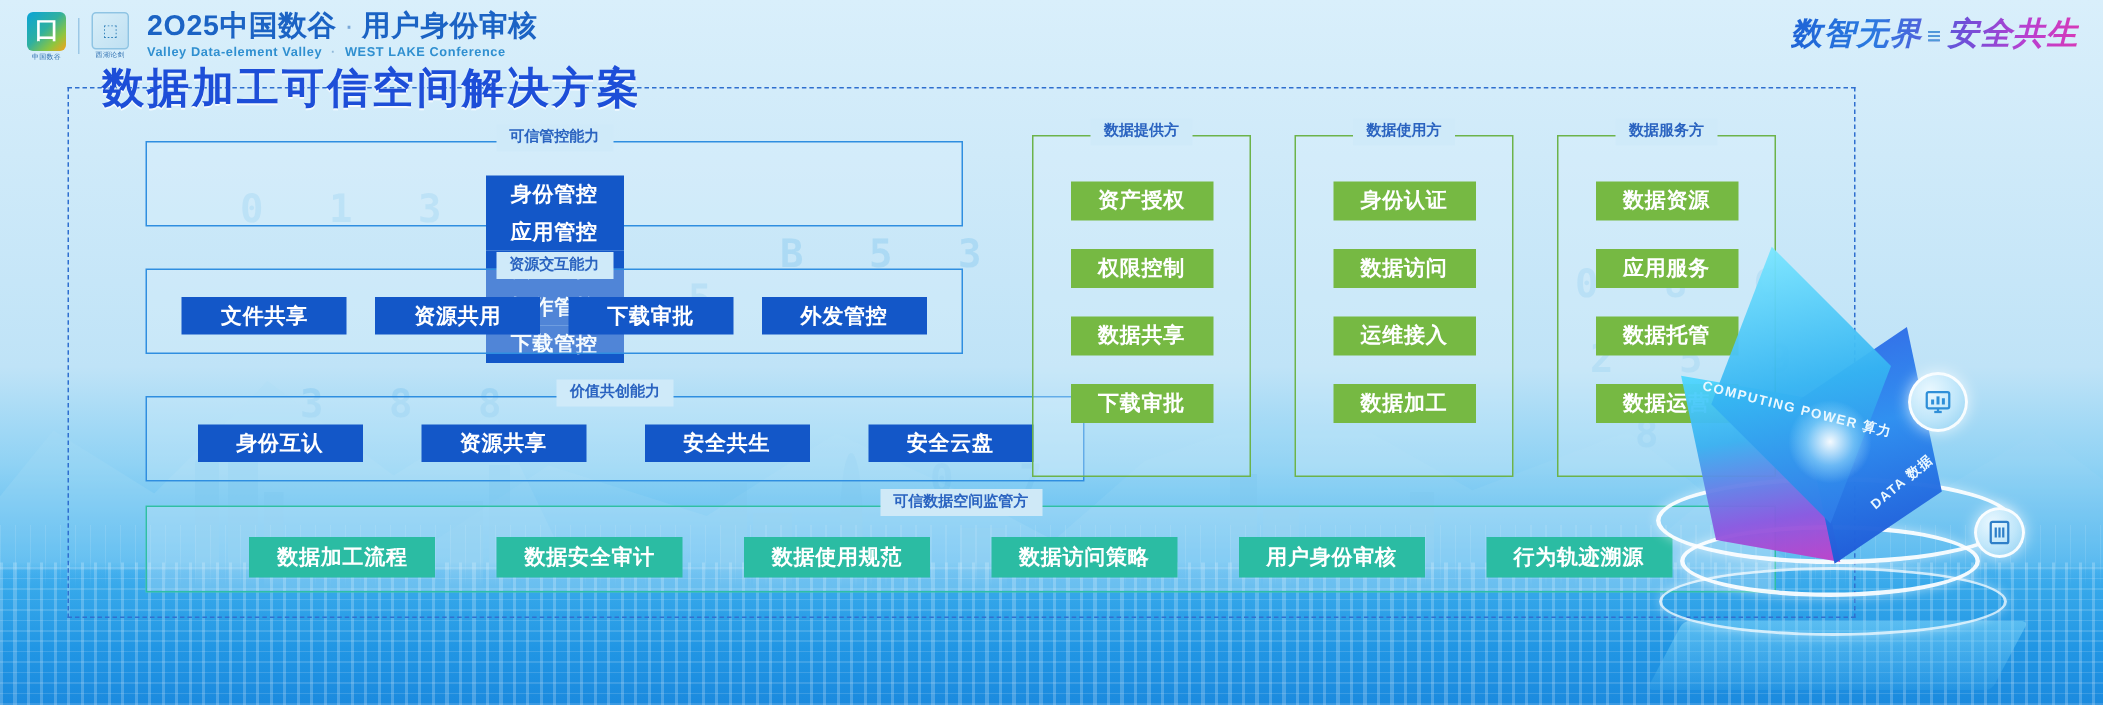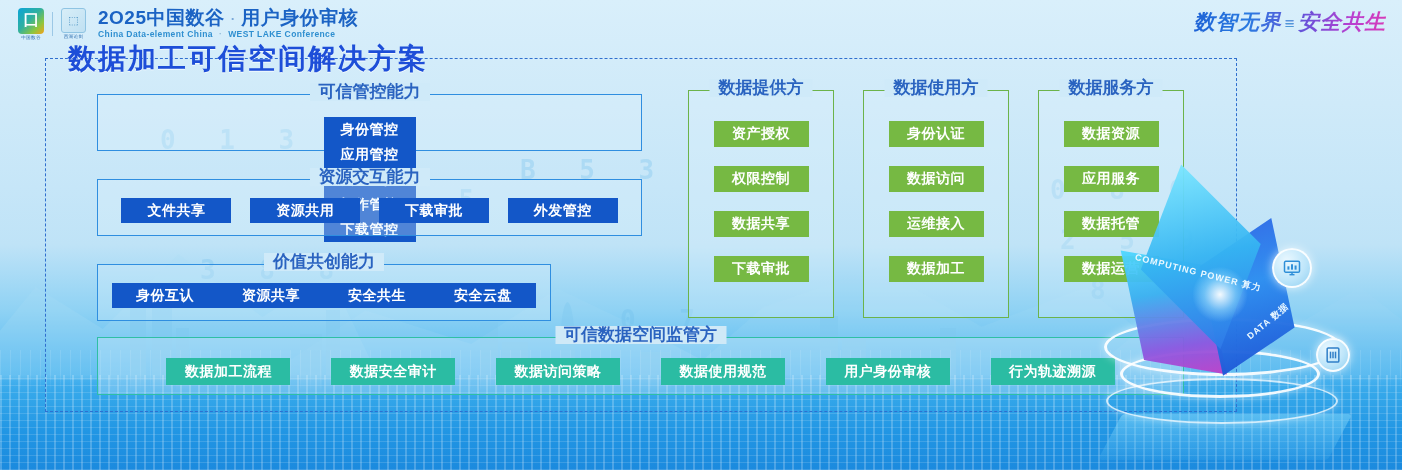--- a/index.html
+++ b/index.html
@@ -93,21 +93,21 @@
     white-space:nowrap;
   }
 
   
   .panel { position:absolute; border:1.6px solid #2f8ee0; background:rgba(222,242,252,.30); }
   .panel.green { border-color:#6cb34a; }
   .panel.teal { border-color:#2fbfa4; }
 
   .panel-title {
     position:absolute; top:-12px; left:50%; transform:translateX(-50%);
-    padding:0 9px; font-size:17px; font-weight:bold; color:#2a63c0;
+    padding:0 9px; font-size:10px; font-weight:bold; color:#2a63c0;
     background:#cfeaf9; white-space:nowrap; line-height:18px;
   }
   .panel.teal .panel-title { background:#cfe9f7; }
   .panel.green .panel-title { background:#cfeaf9; }
 
   .row { position:absolute; left:0; right:0; display:flex; justify-content:space-around; align-items:center; }
 
   .btn {
     font-size:14px; font-weight:bold; color:#ffffff; text-align:center;
     display:flex; align-items:center; justify-content:center;
@@ -213,21 +213,21 @@
     <div class="logo-div"></div>
     <div class="logo-col">
       <div class="logo-mark2">⬚</div>
       <div class="logo-cap">西湖论剑</div>
     </div>
     <div class="title-block">
       <div class="t-main">
         <span>2O25</span><span>中国数谷</span><span class="dot">·</span><span>用户身份审核</span>
       </div>
       <div class="t-sub">
-        <span>China Data-element China</span><span class="dot">·</span><span>WEST LAKE Conference</span>
+        <span>Valley Data-element Valley</span><span class="dot">·</span><span>WEST LAKE Conference</span>
       </div>
     </div>
   </div>
 
   <div class="slogan">
     <span>数智无界</span><span class="sep">≡</span><span>安全共生</span>
   </div>
 </div>
 
 <div class="frame"></div>
@@ -247,21 +247,21 @@
 <div class="panel" style="left:97px;top:179px;width:545px;height:57px;">
   <div class="panel-title">资源交互能力</div>
   <div class="row" style="top:18px;padding:0 14px;">
     <div class="btn blue w2">文件共享</div>
     <div class="btn blue w2">资源共用</div>
     <div class="btn blue w2">下载审批</div>
     <div class="btn blue w2">外发管控</div>
   </div>
 </div>
 
-<div class="panel" style="left:97px;top:264px;width:454px;height:57px;">
+<div class="panel" style="left:97px;top:264px;width:626px;height:57px;">
   <div class="panel-title">价值共创能力</div>
   <div class="row" style="top:18px;padding:0 14px;">
     <div class="btn blue w2">身份互认</div>
     <div class="btn blue w2">资源共享</div>
     <div class="btn blue w2">安全共生</div>
     <div class="btn blue w2">安全云盘</div>
   </div>
 </div>
 
 <div class="panel green" style="left:688px;top:90px;width:146px;height:228px;">
@@ -292,22 +292,22 @@
     <div class="btn green">数据托管</div>
     <div class="btn green">数据运营</div>
   </div>
 </div>
 
 <div class="panel teal" style="left:97px;top:337px;width:1087px;height:58px;">
   <div class="panel-title">可信数据空间监管方</div>
   <div class="row" style="top:20px;padding:0 48px;">
     <div class="btn teal">数据加工流程</div>
     <div class="btn teal">数据安全审计</div>
+    <div class="btn teal">数据使用规范</div>
     <div class="btn teal">数据访问策略</div>
-    <div class="btn teal">数据使用规范</div>
     <div class="btn teal">用户身份审核</div>
     <div class="btn teal">行为轨迹溯源</div>
   </div>
 </div>
 
 <div class="art">
   <div class="plate"></div>
 
   <div class="ring" style="left:2px;top:108px;width:238px;height:58px;"></div>
   <div class="ring" style="left:18px;top:140px;width:200px;height:48px;"></div>

